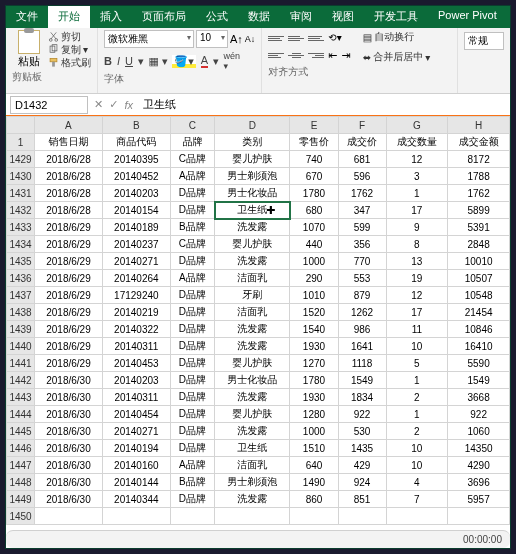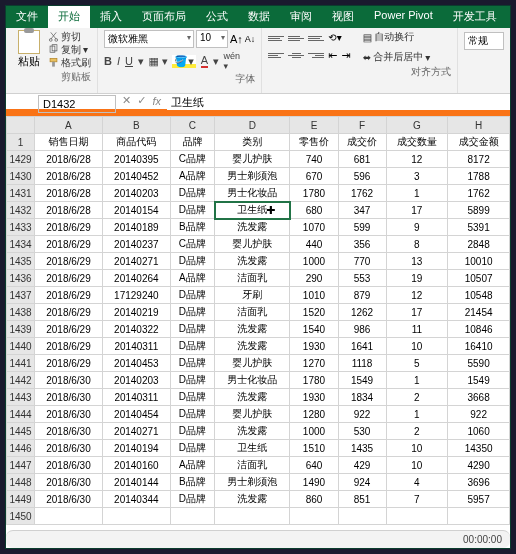--- a/index.html
+++ b/index.html
@@ -3,39 +3,39 @@
 <meta charset="utf-8">
 <style>
   * { box-sizing: border-box; margin: 0; padding: 0; }
   body { font-family: "Microsoft YaHei", "微软雅黑", Arial, sans-serif; font-size: 11px; background: #1a1a2e; width: 516px; height: 554px; overflow: hidden; position: relative; }
   .frame { position: absolute; inset: 5px; background: #fff; border: 1px solid #0b3d2e; display: flex; flex-direction: column; }
   .tabs { display: flex; background: #0b6b3a; color: #fff; height: 22px; align-items: stretch; font-size: 11px; }
   .tab { padding: 3px 10px 0 10px; cursor: pointer; }
   .tab.active { background: #fff; color: #0b6b3a; }
   .ribbon { background: #f3f3f3; border-bottom: 1px solid #d0d0d0; height: 66px; display: flex; }
   .rgroup { border-right: 1px solid #e0e0e0; padding: 2px 6px 0 6px; display: flex; flex-direction: column; }
-  .rgroup .lbl { text-align: right; color: #666; font-size: 10px; margin-top: 1px; }
+  .rgroup .lbl { text-align: left; color: #666; font-size: 10px; margin-top: 1px; }
   .clip { display: flex; gap: 2px; align-items: flex-start; }
   .pastebtn { display: flex; flex-direction: column; align-items: center; width: 34px; }
   .pastebtn .icn { width: 22px; height: 24px; background: #fff; border: 1px solid #c8b06b; position: relative; }
   .pastebtn .icn::before { content: ""; position: absolute; top: -3px; left: 5px; width: 10px; height: 5px; background: #999; border-radius: 2px; }
   .mini { font-size: 10px; color: #333; line-height: 13px; display: flex; align-items: center; gap: 2px; }
   .mini svg { width: 11px; height: 11px; }
   .fontctl { display: flex; gap: 2px; align-items: center; }
   .combo { border: 1px solid #c0c0c0; background: #fff; font-size: 10px; height: 18px; padding: 1px 12px 1px 3px; position: relative; }
   .combo::after { content: "▾"; position: absolute; right: 2px; top: 2px; font-size: 8px; color: #666; }
   .btnrow { display: flex; gap: 5px; margin-top: 3px; color: #444; font-size: 11px; align-items: center; }
   .btnrow span { cursor: pointer; }
   .alnrow { display: flex; gap: 4px; }
   .alnbtn { width: 16px; height: 14px; display: flex; flex-direction: column; justify-content: center; gap: 1px; cursor: pointer; }
   .alnbtn i { height: 1px; background: #666; display: block; }
   .chk { font-size: 10px; color: #333; display: flex; align-items: center; gap: 2px; }
   .numfmt { padding-top: 4px; }
   .numcombo { border: 1px solid #c0c0c0; background: #fff; font-size: 10px; height: 18px; width: 40px; padding: 1px 3px; }
-  .namebar { display: flex; align-items: flex-start; height: 22px; border-bottom: 7px solid #f97316; background: #fff; padding-left: 28px; }
+  .namebar { display: flex; align-items: center; height: 22px; border-bottom: 1px solid #f97316; background: #fff; }
   .namebox { width: 78px; border: 1px solid #c0c0c0; margin: 1px 0 1px 4px; font-size: 11px; padding: 2px 4px; }
   .fxbtns { display: flex; align-items: center; color: #888; gap: 6px; margin: 0 6px; }
   .fxinput { flex: 1; font-size: 11px; padding: 2px 4px; border: none; }
   .grid { flex: 1; overflow: auto; position: relative; background: #fff; }
   table { border-collapse: collapse; width: 100%; }
   th, td { border: 1px solid #d4d4d4; font-size: 10px; text-align: center; height: 17px; padding: 0 2px; white-space: nowrap; }
   th { background: #e6e6e6; color: #333; font-weight: normal; }
   .rowhdr { background: #e6e6e6; width: 28px; }
   .corner { background: #e6e6e6; }
   td.sel { outline: 2px solid #217346; outline-offset: -1px; position: relative; }
@@ -49,22 +49,22 @@
 
   <div class="tabs" id="tabs">
       <div class="tab">文件</div>
       <div class="tab active">开始</div>
       <div class="tab">插入</div>
       <div class="tab">页面布局</div>
       <div class="tab">公式</div>
       <div class="tab">数据</div>
       <div class="tab">审阅</div>
       <div class="tab">视图</div>
+      <div class="tab">开发工具</div>
       <div class="tab">Power Pivot</div>
-      <div class="tab">开发工具</div>
     </div>
 
   <div class="ribbon">
     <div class="rgroup">
       <div class="clip">
         <div class="pastebtn">
           <div class="icn"></div>
           <span>粘贴</span>
         </div>
         <div>

